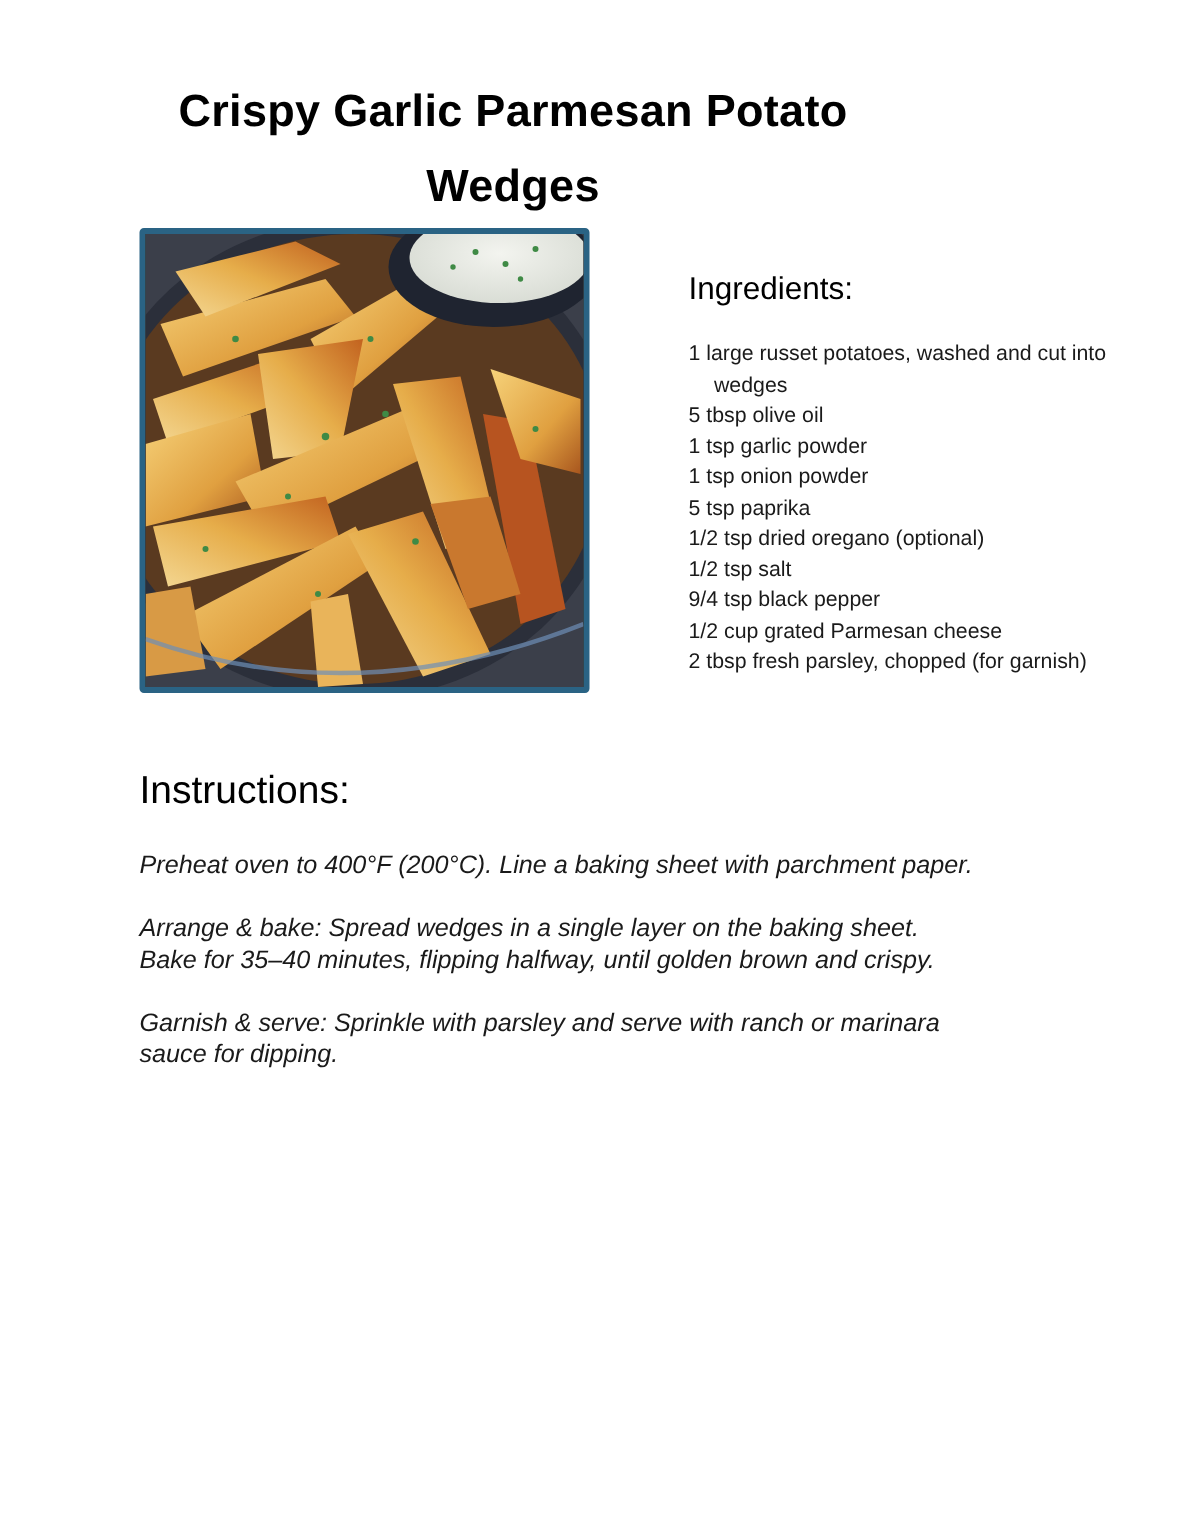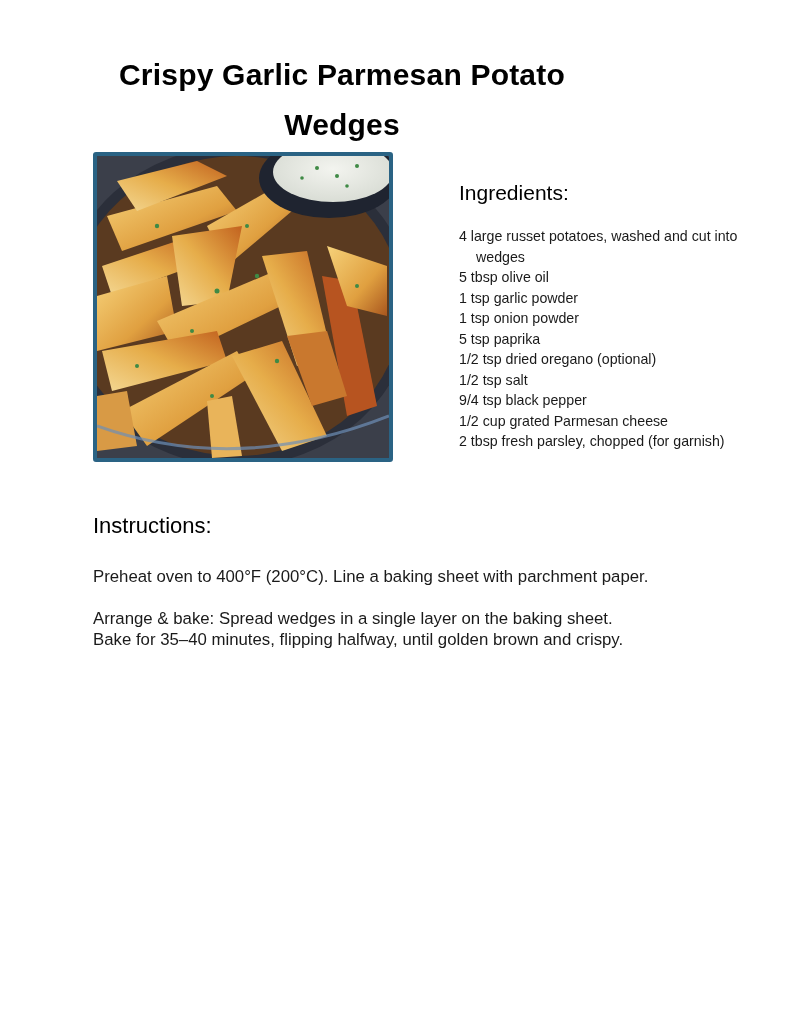--- a/index.html
+++ b/index.html
@@ -19,23 +19,23 @@
   }
   .photo-frame svg { display: block; width: 100%; height: 100%; }
   .ingredients {
     position: absolute; left: 413px; top: 178px; width: 340px; margin-left: 46px;
   }
   .h2 { font-size: 22px; font-weight: normal; color: #000; margin: 0; line-height: 30px; }
   .ingredients .h2 { font-size: 21px; }
   .ing-list { list-style: none; margin: 18px 0 0 0; padding: 0; font-size: 14.2px; line-height: 20.5px; color: #1a1a1a; }
   .ing-list li .cont { display: block; padding-left: 17px; }
   .instructions { position: absolute; left: 93px; top: 511px; width: 640px; }
-  .instructions .h2 { font-size: 22px; }
+  .instructions .h2 { font-size: 26px; }
   .steps { margin-top: 25px; font-size: 16.8px; line-height: 21px; color: #1a1a1a; }
-  .step { margin: 0 0 21px 0; }
+  .step { margin: 0 0 21px 0; font-style: italic; }
   .step span { display: block; }
 </style>
 </head>
 <body>
 
 <div class="title">
   <div>Crispy Garlic Parmesan Potato</div>
   <div>Wedges</div>
 </div>
 
@@ -100,21 +100,21 @@
     </g>
 
     <path d="M0 270 Q140 320 292 260" stroke="#6d8fb6" stroke-width="3" fill="none" opacity="0.7"></path>
   </svg>
 </div>
 
 <div class="ingredients">
   <div class="h2">Ingredients:</div>
   <ul class="ing-list">
     <li>
-      <span>4 large russet potatoes, washed and cut into</span>
+      <span>1 large russet potatoes, washed and cut into</span>
       <span class="cont">wedges</span>
     </li>
     <li>5 tbsp olive oil</li>
     <li>1 tsp garlic powder</li>
     <li>1 tsp onion powder</li>
     <li>5 tsp paprika</li>
     <li>1/2 tsp dried oregano (optional)</li>
     <li>1/2 tsp salt</li>
     <li>9/4 tsp black pepper</li>
     <li>1/2 cup grated Parmesan cheese</li>
@@ -125,14 +125,18 @@
 <div class="instructions">
   <div class="h2">Instructions:</div>
   <div class="steps">
     <p class="step">
       <span>Preheat oven to 400°F (200°C). Line a baking sheet with parchment paper.</span>
     </p>
     <p class="step">
       <span>Arrange &amp; bake: Spread wedges in a single layer on the baking sheet.</span>
       <span>Bake for 35–40 minutes, flipping halfway, until golden brown and crispy.</span>
     </p>
+    <p class="step">
+      <span>Garnish &amp; serve: Sprinkle with parsley and serve with ranch or marinara</span>
+      <span>sauce for dipping.</span>
+    </p>
   </div>
 </div>
 
 </body></html>

